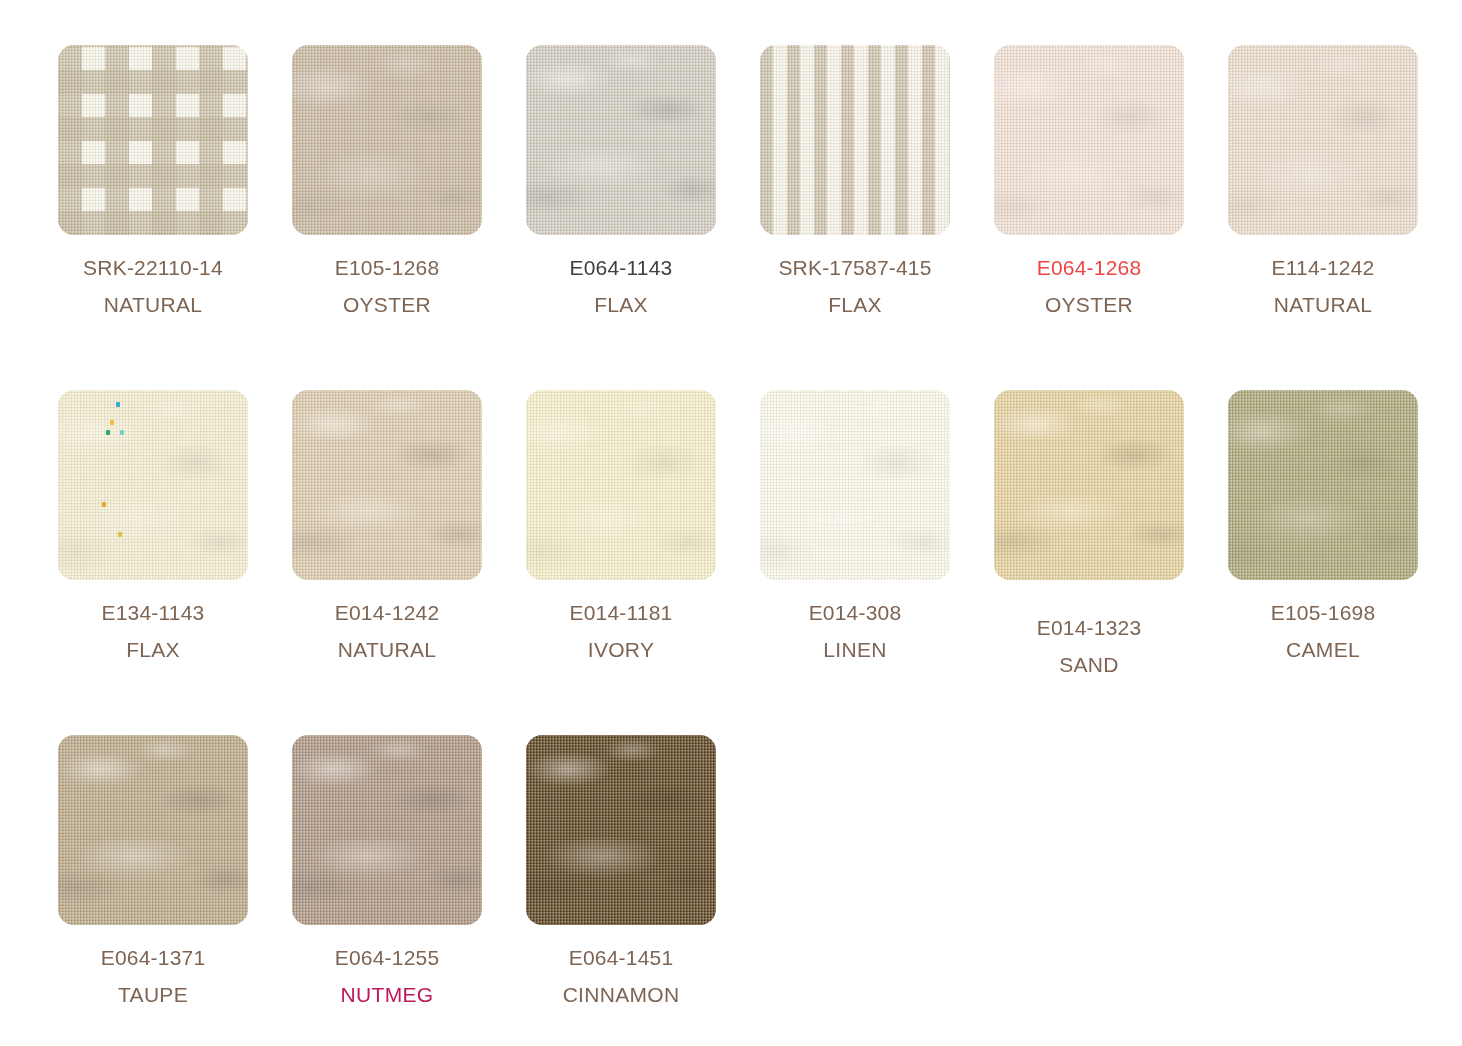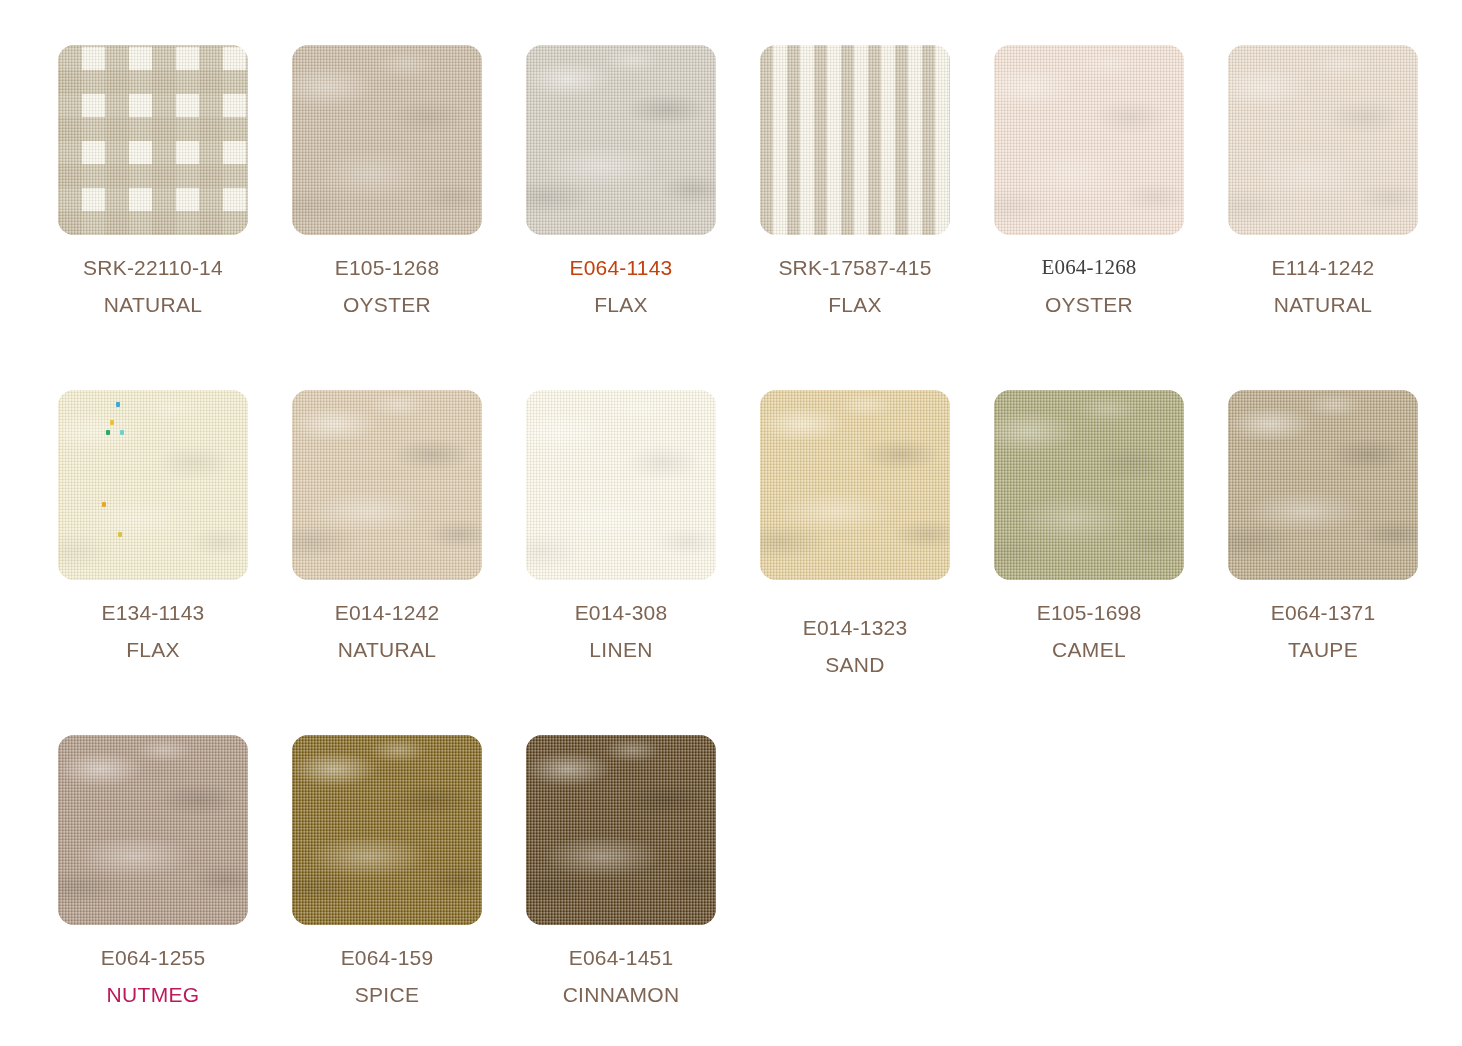--- a/index.html
+++ b/index.html
@@ -145,37 +145,37 @@
         <div class="slub"></div>
       </div>
       <div class="swatch-code" style="color: rgb(125, 100, 83);">E105-1268</div>
       <div class="swatch-color-name" style="color: rgb(125, 100, 83);">OYSTER</div>
     </div>
     <div class="swatch-cell">
       <div class="swatch-chip" style="background-color: rgb(207, 201, 188);">
         <div class="weave"></div>
         <div class="slub strong"></div>
       </div>
-      <div class="swatch-code" style="color: #c2410c;">E064-1143</div>
+      <div class="swatch-code" style="color: #404040;">E064-1143</div>
       <div class="swatch-color-name" style="color: rgb(125, 100, 83);">FLAX</div>
     </div>
     <div class="swatch-cell">
       <div class="swatch-chip" style="background-color: rgb(246, 242, 231);">
         <div class="stripes" style="background: repeating-linear-gradient(90deg, rgb(203, 191, 169) 0px, rgb(203, 191, 169) 13px, rgb(246, 242, 231) 13px, rgb(246, 242, 231) 27px);"></div>
         <div class="weave"></div>
       </div>
       <div class="swatch-code" style="color: rgb(125, 100, 83);">SRK-17587-415</div>
       <div class="swatch-color-name" style="color: rgb(125, 100, 83);">FLAX</div>
     </div>
     <div class="swatch-cell">
       <div class="swatch-chip" style="background-color: rgb(240, 222, 208);">
         <div class="weave"></div>
         <div class="slub"></div>
       </div>
-      <div class="swatch-code" style="color: #404040; font-family: Liberation Serif, serif;">E064-1268</div>
+      <div class="swatch-code" style="color: #ef4444;">E064-1268</div>
       <div class="swatch-color-name" style="color: rgb(125, 100, 83);">OYSTER</div>
     </div>
     <div class="swatch-cell">
       <div class="swatch-chip" style="background-color: rgb(232, 217, 200);">
         <div class="weave"></div>
         <div class="slub"></div>
       </div>
       <div class="swatch-code" style="color: rgb(125, 100, 83);">E114-1242</div>
       <div class="swatch-color-name" style="color: rgb(125, 100, 83);">NATURAL</div>
     </div>
@@ -195,20 +195,28 @@
     </div>
     <div class="swatch-cell">
       <div class="swatch-chip" style="background-color: rgb(216, 198, 167);">
         <div class="weave"></div>
         <div class="slub strong"></div>
       </div>
       <div class="swatch-code" style="color: rgb(125, 100, 83);">E014-1242</div>
       <div class="swatch-color-name" style="color: rgb(125, 100, 83);">NATURAL</div>
     </div>
     <div class="swatch-cell">
+      <div class="swatch-chip" style="background-color: rgb(244, 236, 196);">
+        <div class="weave"></div>
+        <div class="slub"></div>
+      </div>
+      <div class="swatch-code" style="color: rgb(125, 100, 83);">E014-1181</div>
+      <div class="swatch-color-name" style="color: rgb(125, 100, 83);">IVORY</div>
+    </div>
+    <div class="swatch-cell">
       <div class="swatch-chip" style="background-color: rgb(250, 246, 230);">
         <div class="weave"></div>
         <div class="slub"></div>
       </div>
       <div class="swatch-code" style="color: rgb(125, 100, 83);">E014-308</div>
       <div class="swatch-color-name" style="color: rgb(125, 100, 83);">LINEN</div>
     </div>
     <div class="swatch-cell">
       <div class="swatch-chip" style="background-color: rgb(227, 205, 151);">
         <div class="weave"></div>
@@ -235,28 +243,20 @@
     </div>
     <div class="swatch-cell">
       <div class="swatch-chip" style="background-color: rgb(168, 144, 124);">
         <div class="weave"></div>
         <div class="slub strong"></div>
       </div>
       <div class="swatch-code" style="color: rgb(125, 100, 83);">E064-1255</div>
       <div class="swatch-color-name" style="color: #be185d;">NUTMEG</div>
     </div>
     <div class="swatch-cell">
-      <div class="swatch-chip" style="background-color: rgb(122, 92, 18);">
-        <div class="weave"></div>
-        <div class="slub strong"></div>
-      </div>
-      <div class="swatch-code" style="color: rgb(125, 100, 83);">E064-159</div>
-      <div class="swatch-color-name" style="color: rgb(125, 100, 83);">SPICE</div>
-    </div>
-    <div class="swatch-cell">
       <div class="swatch-chip" style="background-color: rgb(85, 59, 22);">
         <div class="weave"></div>
         <div class="slub strong"></div>
       </div>
       <div class="swatch-code" style="color: rgb(125, 100, 83);">E064-1451</div>
       <div class="swatch-color-name" style="color: rgb(125, 100, 83);">CINNAMON</div>
     </div>
   </div>
 
 </body></html>

